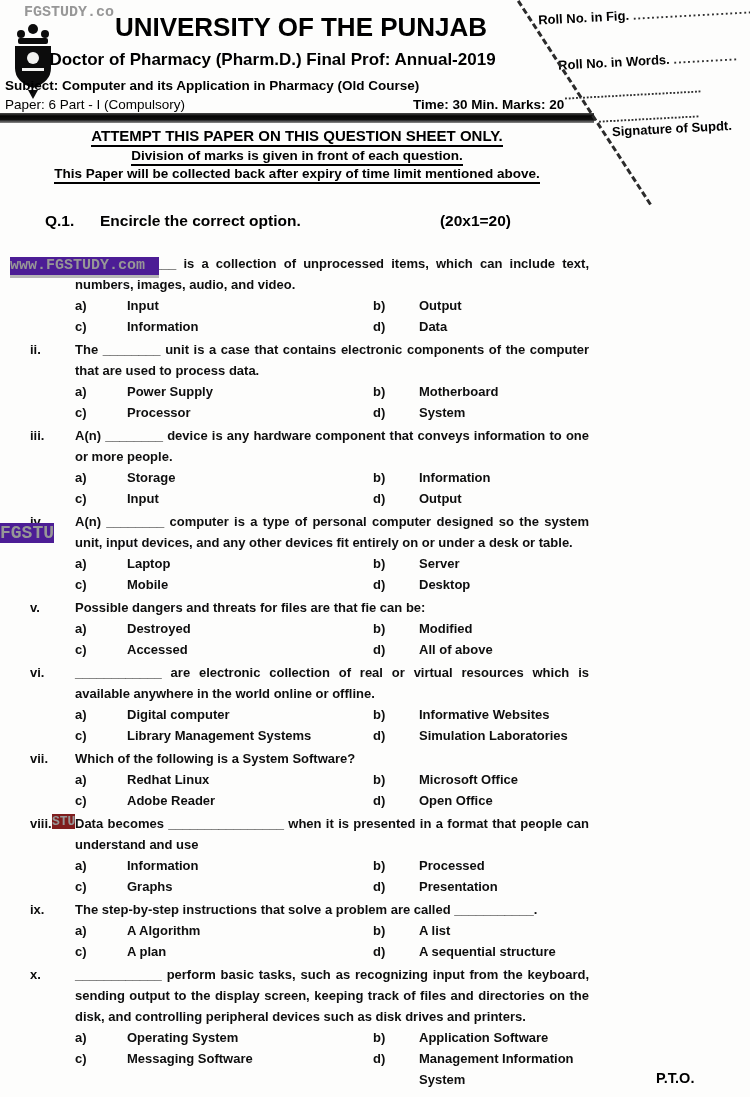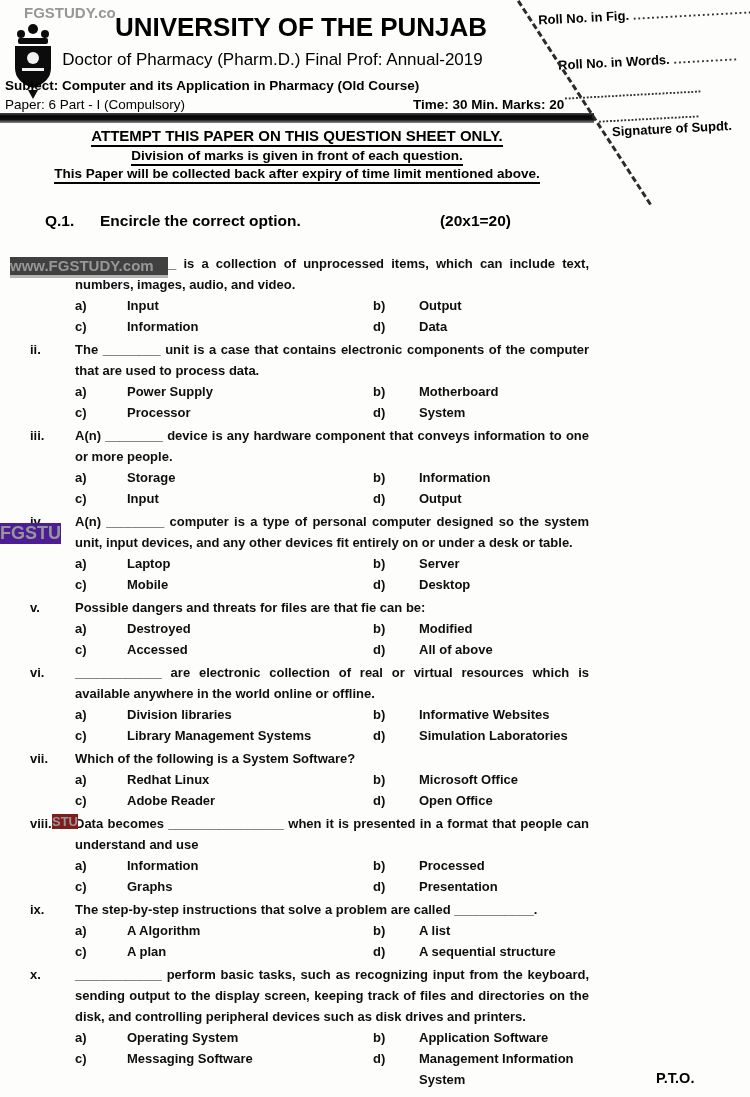--- a/index.html
+++ b/index.html
@@ -2,31 +2,31 @@
 <html><head>
 <meta charset="utf-8">
 <style>
   html,body { margin:0; padding:0; background:#d8d8d8; }
   .page {
     position:relative; width:750px; height:1097px; margin:0 auto;
     background:#fdfdfc; overflow:hidden; color:#0e0e0e;
     font-family:"Liberation Sans", sans-serif;
   }
   
-  .wm { position:absolute; color:#979797; font-weight:bold; z-index:5; }
+  .wm { position:absolute; color:#979797; font-weight:bold; z-index:5;font-family:Liberation Mono, monospace; }
   .wm-top  { left:24px; top:4px;   font-size:15px; }
-  .wm-q1   { left:10px; top:257px; font-size:15px; border-bottom:3px solid #b5b5b5; padding:0 14px 1px 0; background:#404040; }
+  .wm-q1   { left:10px; top:257px; font-size:15px; border-bottom:3px solid #b5b5b5; padding:0 14px 1px 0; background:#4c1d95; }
   .wm-q4   { left:0px;  top:523px; font-size:18px; background:#4c1d95; }
   .wm-q8   { left:52px; top:814px; font-size:13px; background:#7f1d1d; }
   
   .crest { position:absolute; left:10px; top:22px; width:46px; height:80px; }
   .h-title   { position:absolute; left:95px; top:12px; width:412px; text-align:center;
                font-size:26px; font-weight:bold; color:#000; white-space:nowrap; }
   .h-sub     { position:absolute; left:0; top:50px; width:545px; text-align:center;
-               font-size:17px; font-weight:normal; color:#000; white-space:nowrap; }
+               font-size:17px; font-weight:bold; color:#000; white-space:nowrap; }
   .h-subject { position:absolute; left:5px; top:78px; font-size:13.5px; font-weight:bold; color:#000000; }
   .h-paper   { position:absolute; left:5px; top:97px; font-size:13.5px; font-weight:normal; color:#000; }
   .h-time    { position:absolute; left:413px; top:97px; font-size:13.5px; font-weight:bold; color:#000; }
   .bar { position:absolute; left:0; top:113px; width:594px; height:10px;
          background:linear-gradient(180deg,#4a4a4a 0%,#050505 30%,#101010 65%,#8a8a8a 100%); }
   .inst { position:absolute; left:0; width:594px; text-align:center; font-weight:bold; color:#000; }
   .inst span { display:inline-block; border-bottom:2.5px solid #000; padding-bottom:1px; }
   .inst1 { top:127px; font-size:15px; }
   .inst2 { top:148px; font-size:13.5px; }
   .inst3 { top:166px; font-size:13.5px; }
@@ -189,21 +189,21 @@
           </div>
         </div>
       </div>
 
       <div class="question">
         <span class="qnum">vi.</span>
         <div class="qbody">
           <p class="qtext">____________ are electronic collection of real or virtual resources which is available anywhere in the world online or offline.</p>
           <div class="opts">
             <span>a)</span>
-              <span>Division libraries</span>
+              <span>Digital computer</span>
               <span>b)</span>
               <span>Informative Websites</span>
             <span>c)</span>
               <span>Library Management Systems</span>
               <span>d)</span>
               <span>Simulation Laboratories</span>
           </div>
         </div>
       </div>
 

